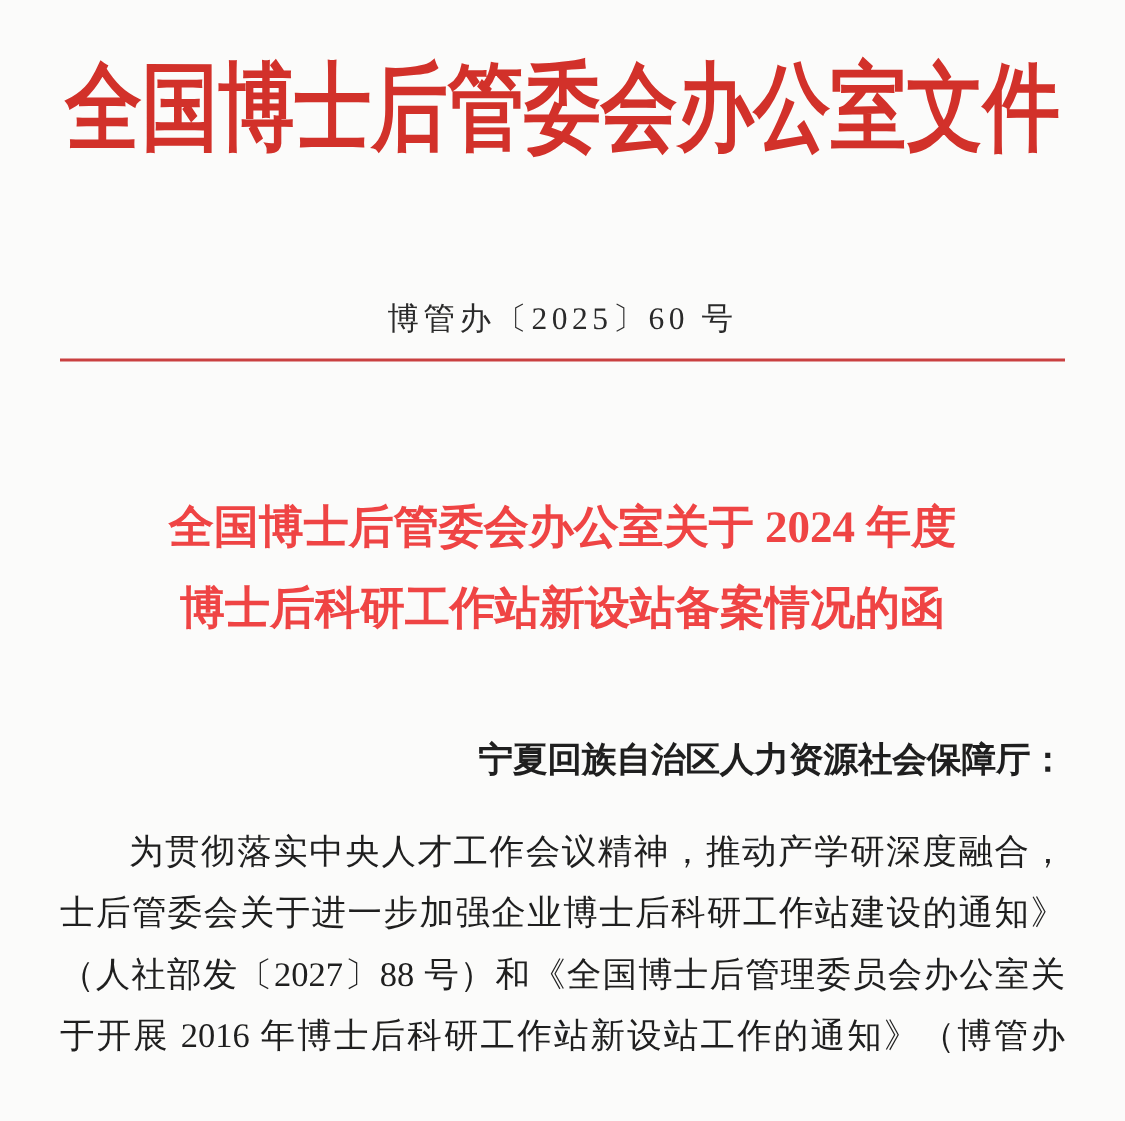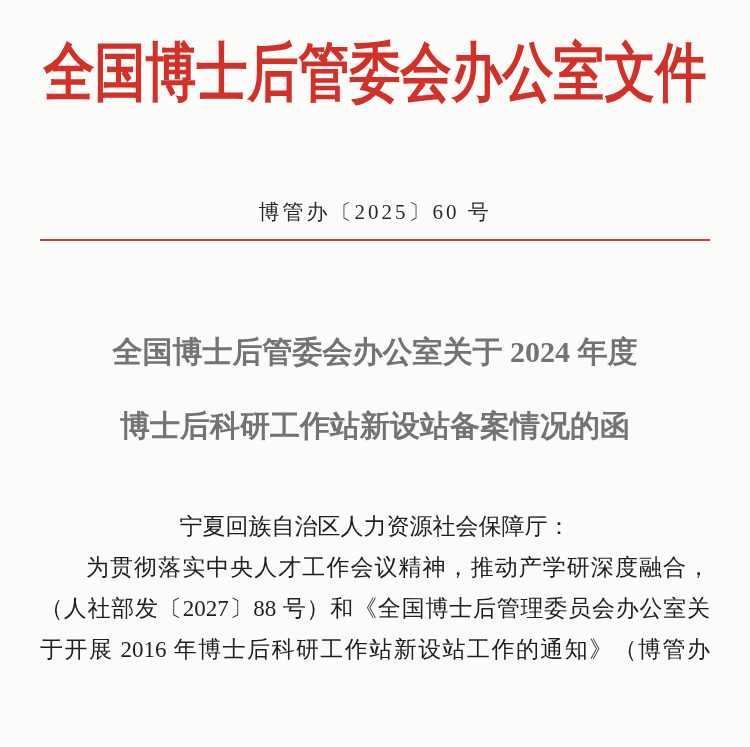--- a/index.html
+++ b/index.html
@@ -38,45 +38,47 @@
   }
   .red-divider {
     margin: 13px 40px 0 40px;
     height: 2px;
     background: #c94040;
   }
   .doc-title {
     margin: 92px 40px 0 40px;
     text-align: center;
     font-weight: bold;
-    color: #737373;
+    color: #ef4444;
   }
   .doc-title .title-line {
     font-size: 30px;
     line-height: 38px;
     white-space: nowrap;
   }
   .doc-title .title-line + .title-line {
-    margin-top: 36px;
+    margin-top: 16px;
   }
   .body-block {
     margin: 61px 40px 0 40px;
     font-size: 23px;
     line-height: 41px;
     color: #1f1f1f;
   }
   .salutation {
-    text-align: center;
+    text-align: right;
+    font-weight: bold;
   }
   .body-line {
     text-align: justify;
     text-align-last: justify;
   }
   .body-line.indent {
     text-indent: 2em;
+    margin-top: 20px;
   }
 </style>
 </head>
 <body>
 
 <div class="page">
 
   <div class="letterhead">全国博士后管委会办公室文件</div>
 
   <div class="doc-number">博管办〔2025〕60 号</div>
@@ -84,17 +86,18 @@
   <div class="red-divider"></div>
 
   <div class="doc-title">
     <div class="title-line">全国博士后管委会办公室关于 2024 年度</div>
     <div class="title-line">博士后科研工作站新设站备案情况的函</div>
   </div>
 
   <div class="body-block">
     <div class="salutation">宁夏回族自治区人力资源社会保障厅：</div>
     <div class="body-line indent">为贯彻落实中央人才工作会议精神，推动产学研深度融合，</div>
+    <div class="body-line">士后管委会关于进一步加强企业博士后科研工作站建设的通知》</div>
     <div class="body-line">（人社部发〔2027〕88 号）和《全国博士后管理委员会办公室关</div>
     <div class="body-line">于开展 2016 年博士后科研工作站新设站工作的通知》（博管办</div>
   </div>
 
 </div>
 
 </body></html>

